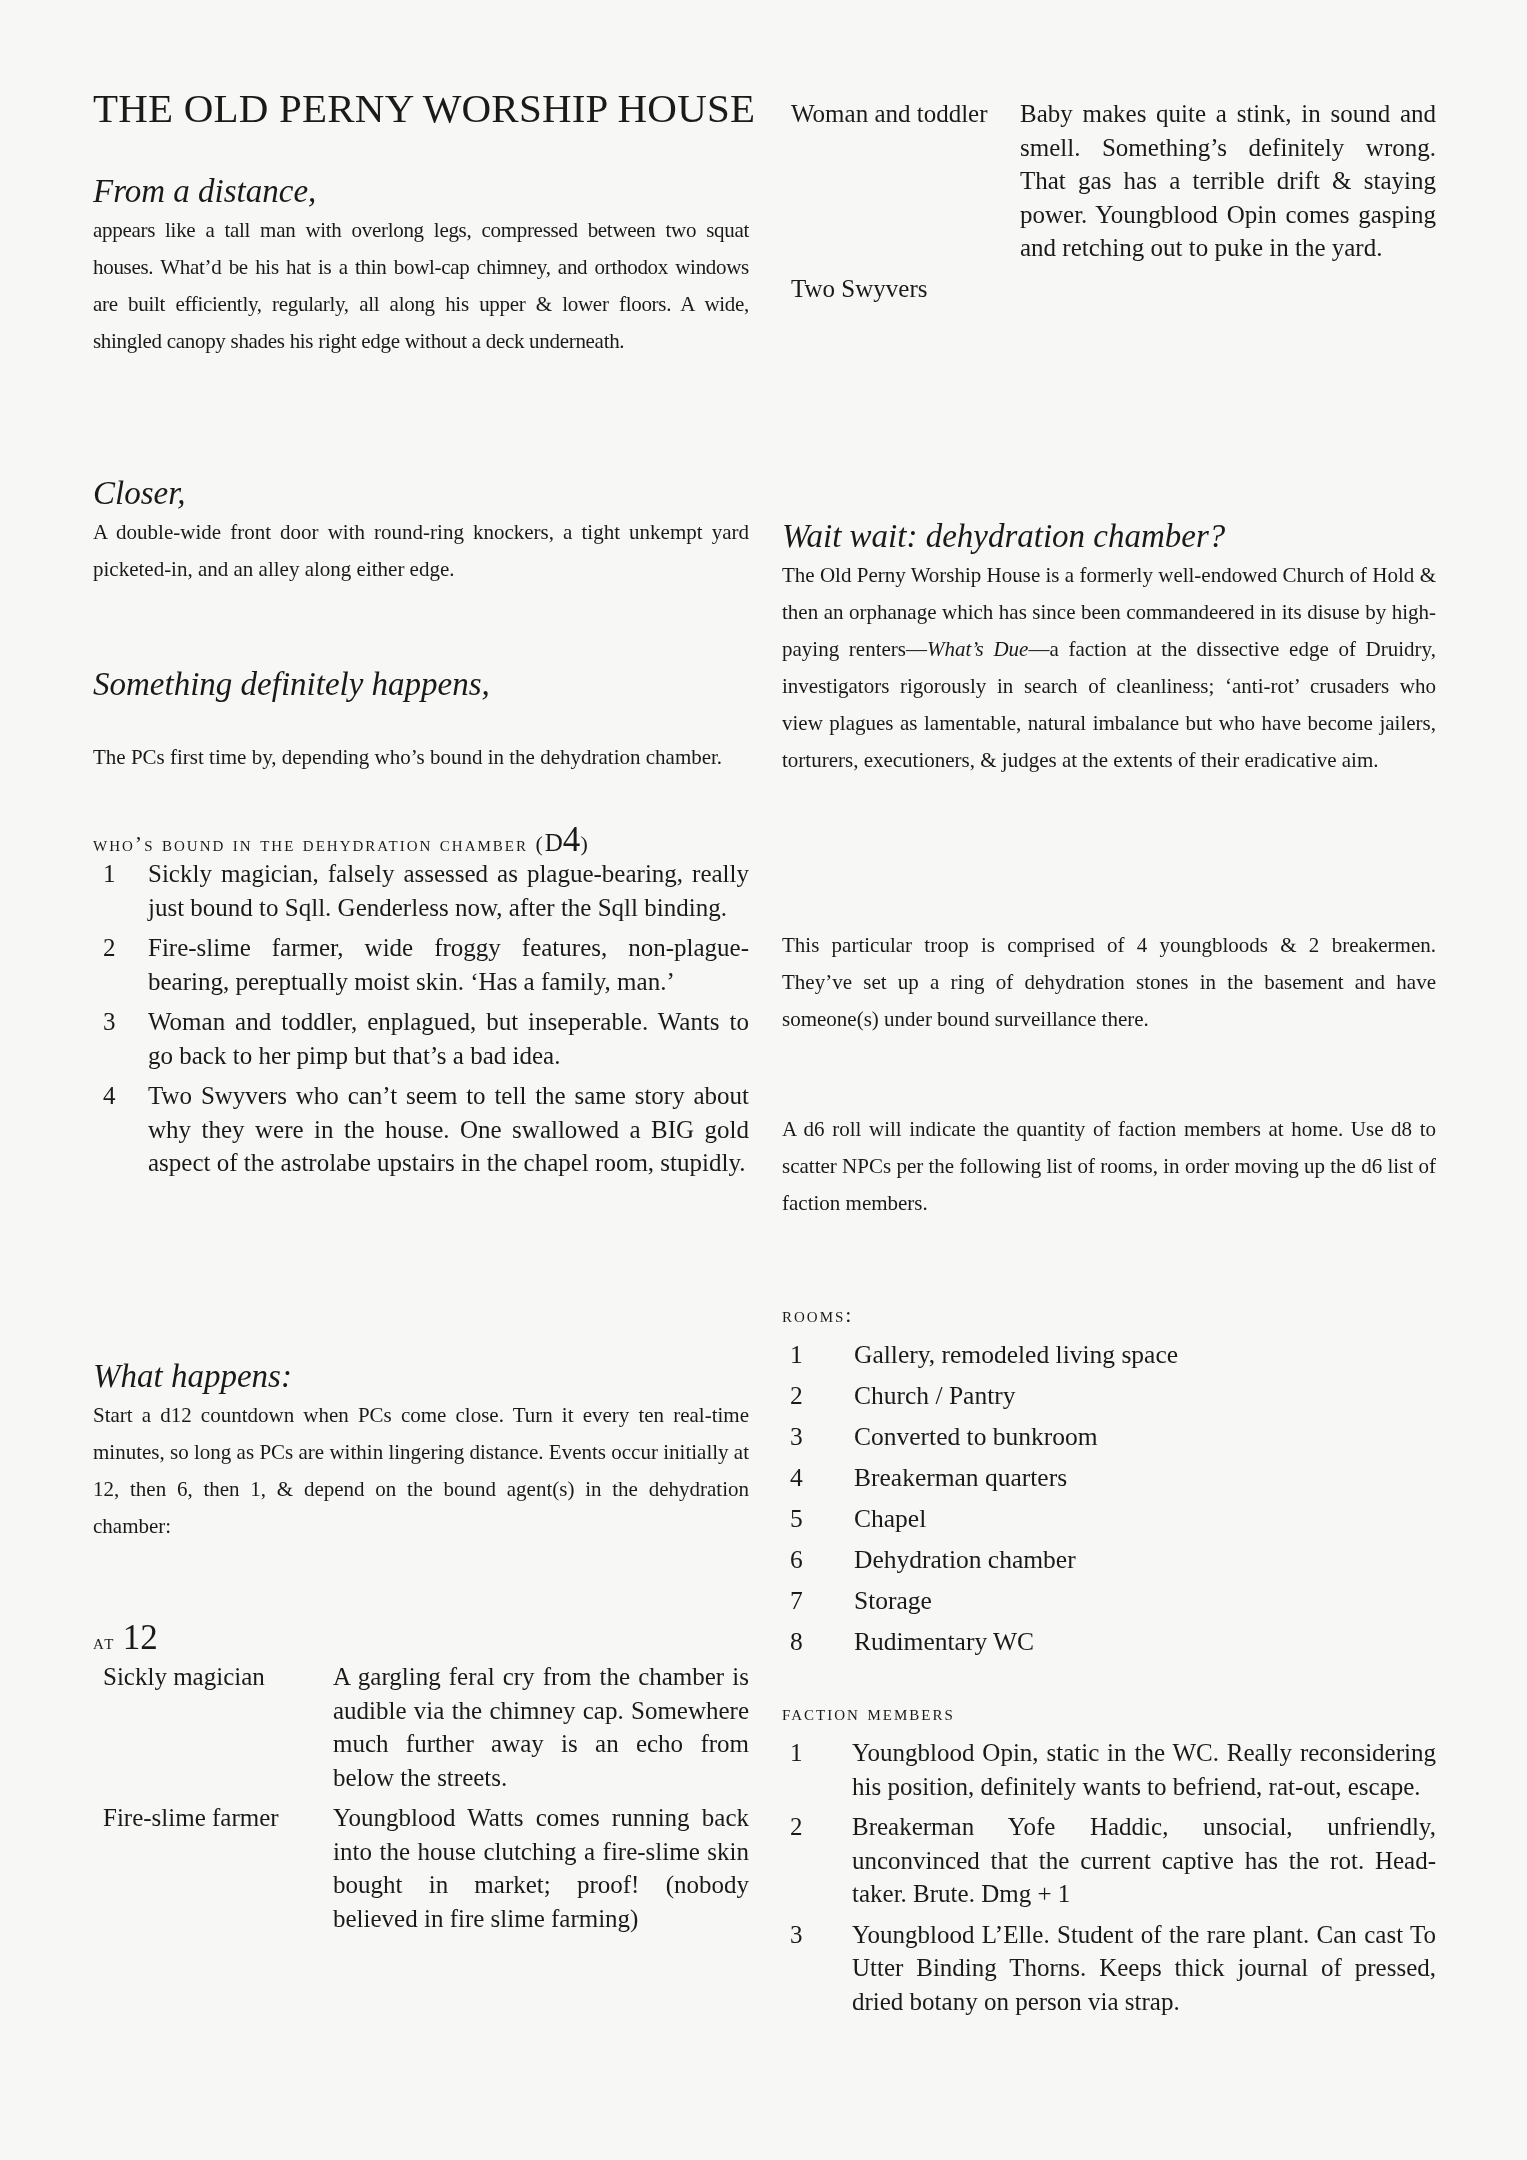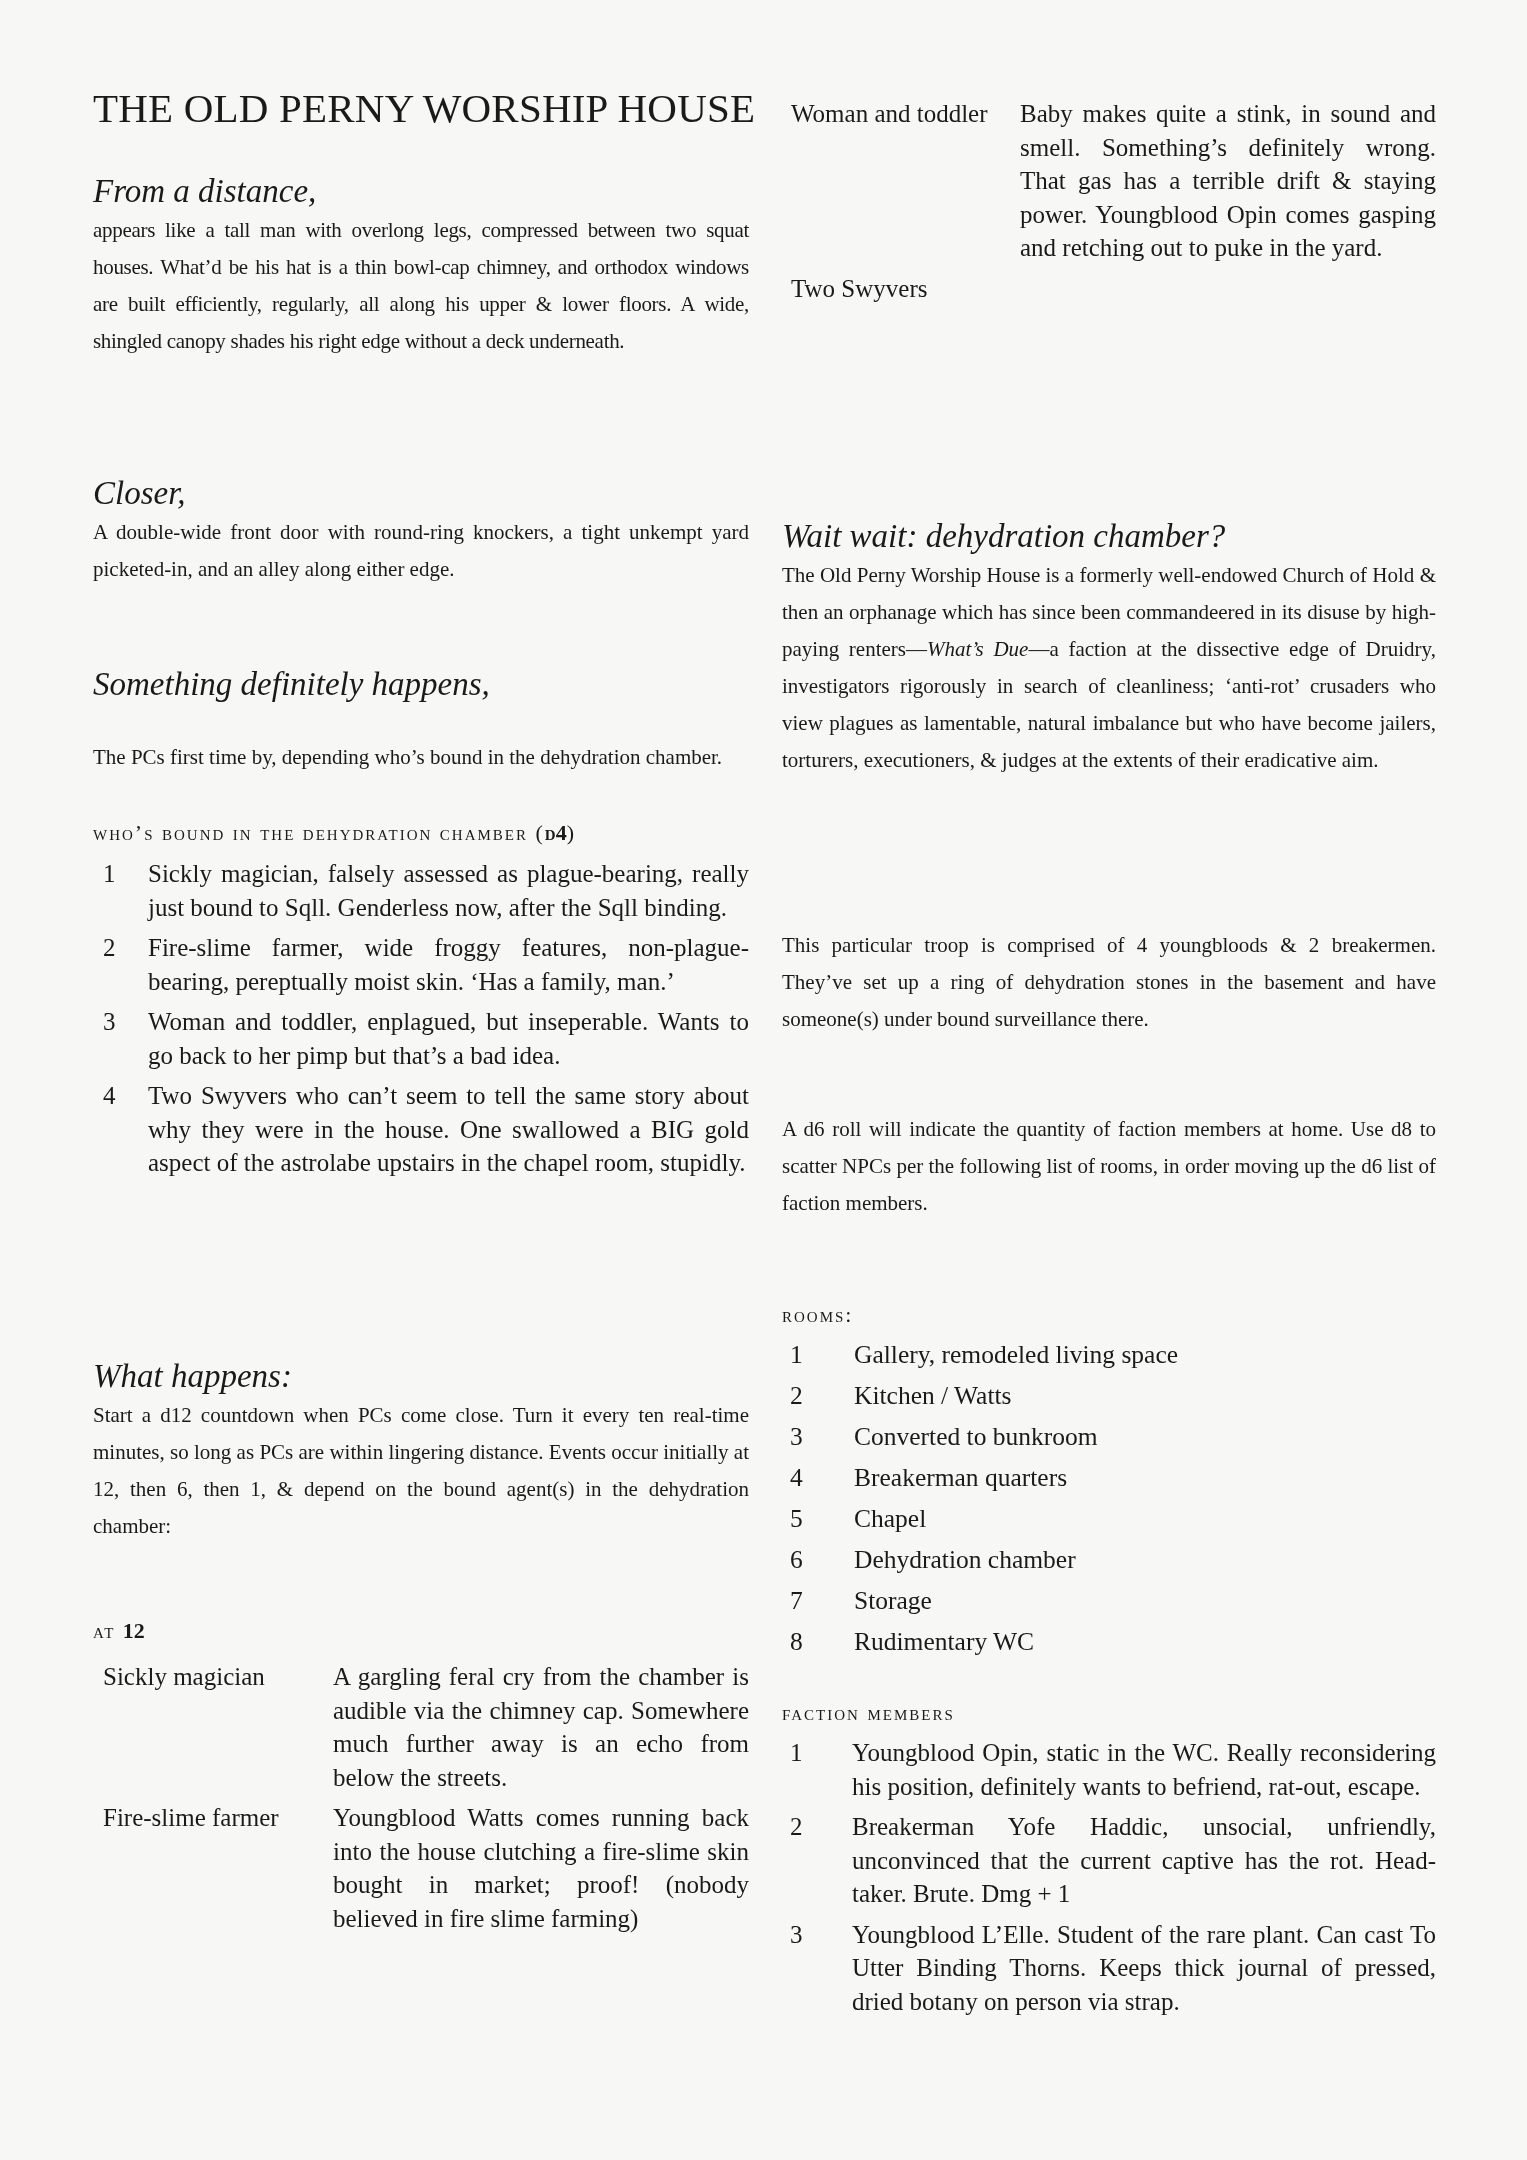--- a/index.html
+++ b/index.html
@@ -12,21 +12,21 @@
   .left { left:93px; width:656px; }
   .right { left:782px; width:654px; }
 
   .title { position:absolute; top:84px; left:0; font-size:41px; letter-spacing:0.2px; white-space:nowrap; }
 
   .h { font-style:italic; font-size:33px; line-height:38px; position:absolute; left:0; white-space:nowrap; }
   .p { font-size:21px; line-height:37px; position:absolute; left:0; text-align:justify; text-align-last:left; }
   .p.narrow { letter-spacing:-0.3px; }
 
   .smallcaps { font-variant:small-caps; font-size:22px; letter-spacing:2px; position:absolute; left:0; white-space:nowrap; text-transform:lowercase; }
-  .smallcaps .num { font-size:22px; letter-spacing:0;font-weight:bold; }
+  .smallcaps .num { font-size:35px; letter-spacing:0; }
 
   .olist { position:absolute; left:0; width:100%; }
   .oitem { position:relative; font-size:25px; line-height:33.5px; }
   .oitem .n { position:absolute; left:10px; top:0; }
   .oitem .t { margin-left:55px; text-align:justify; text-align-last:left; }
 
   .tbl { position:absolute; left:0; width:100%; }
   .trow { position:relative; font-size:25px; line-height:33.5px; }
   .trow .k { position:absolute; left:10px; top:0; width:215px; }
   .trow .v { margin-left:240px; text-align:justify; text-align-last:left; }
@@ -116,21 +116,21 @@
 
   <div class="smallcaps" style="top:1302px">rooms:</div>
 
   <div class="rooms" style="top:1334px">
     <div class="room">
         <span class="n">1</span>
         <div class="t">Gallery, remodeled living space</div>
       </div>
     <div class="room">
         <span class="n">2</span>
-        <div class="t">Kitchen / Watts</div>
+        <div class="t">Church / Pantry</div>
       </div>
     <div class="room">
         <span class="n">3</span>
         <div class="t">Converted to bunkroom</div>
       </div>
     <div class="room">
         <span class="n">4</span>
         <div class="t">Breakerman quarters</div>
       </div>
     <div class="room">

